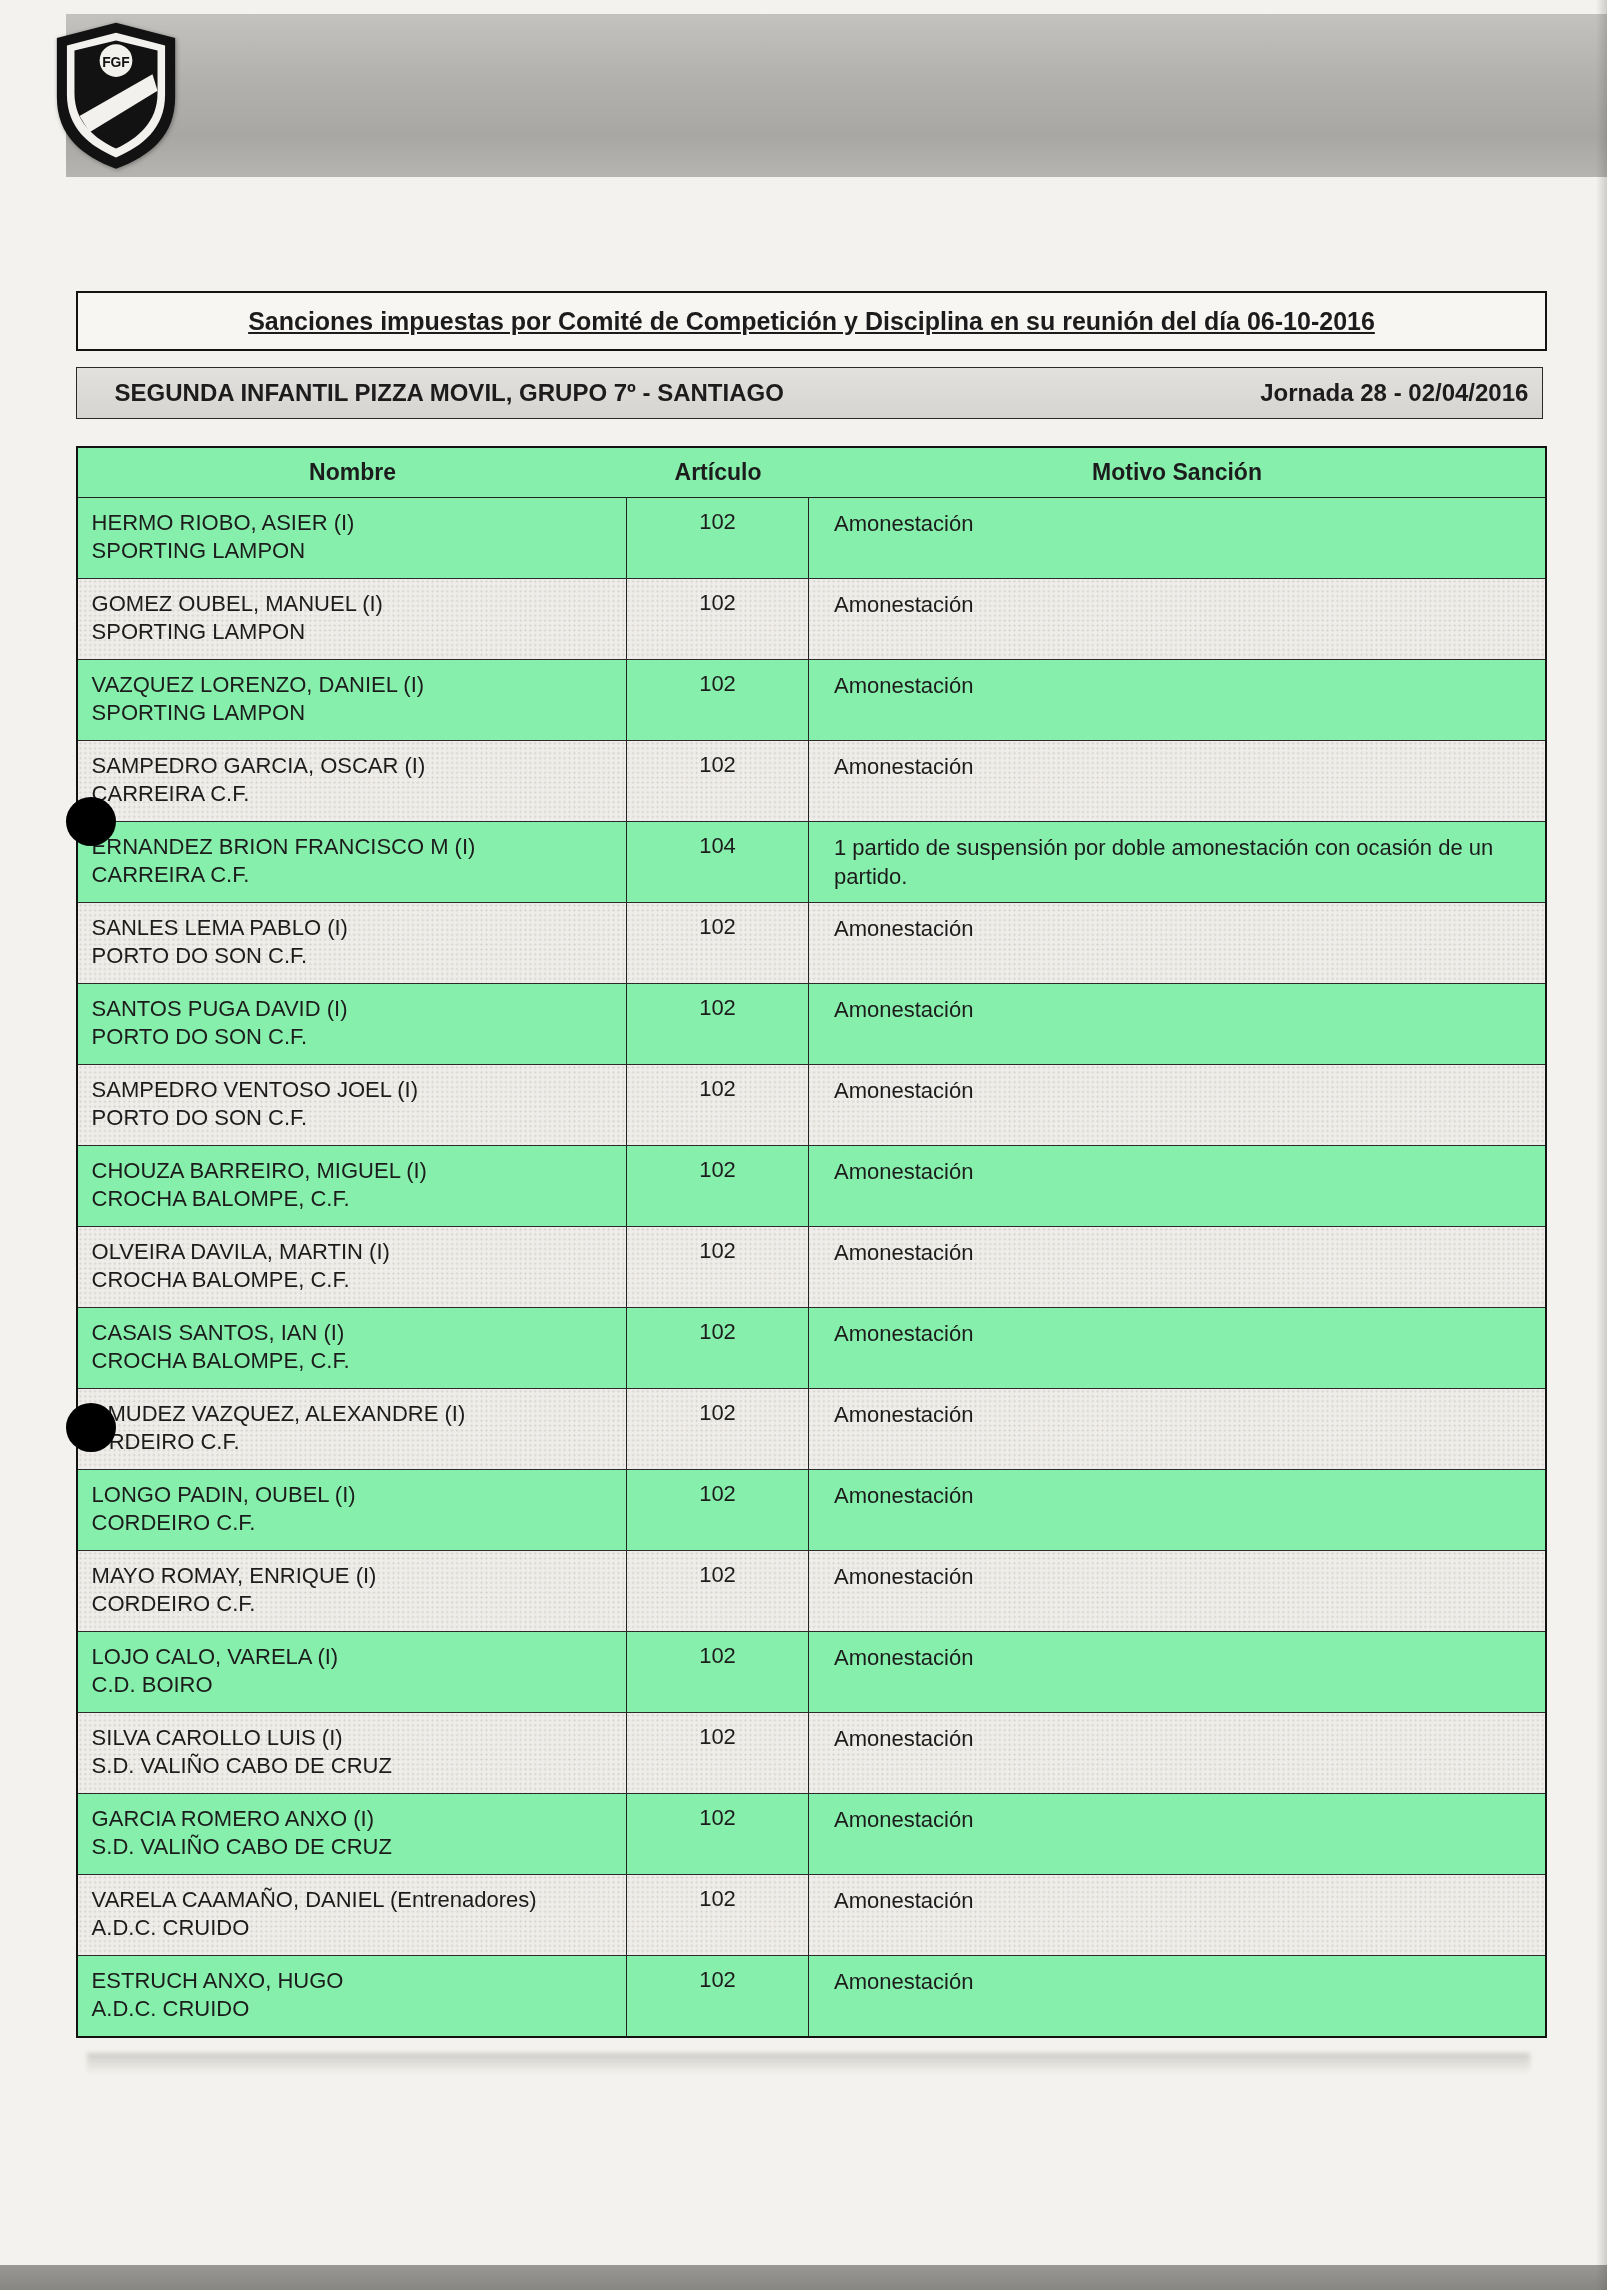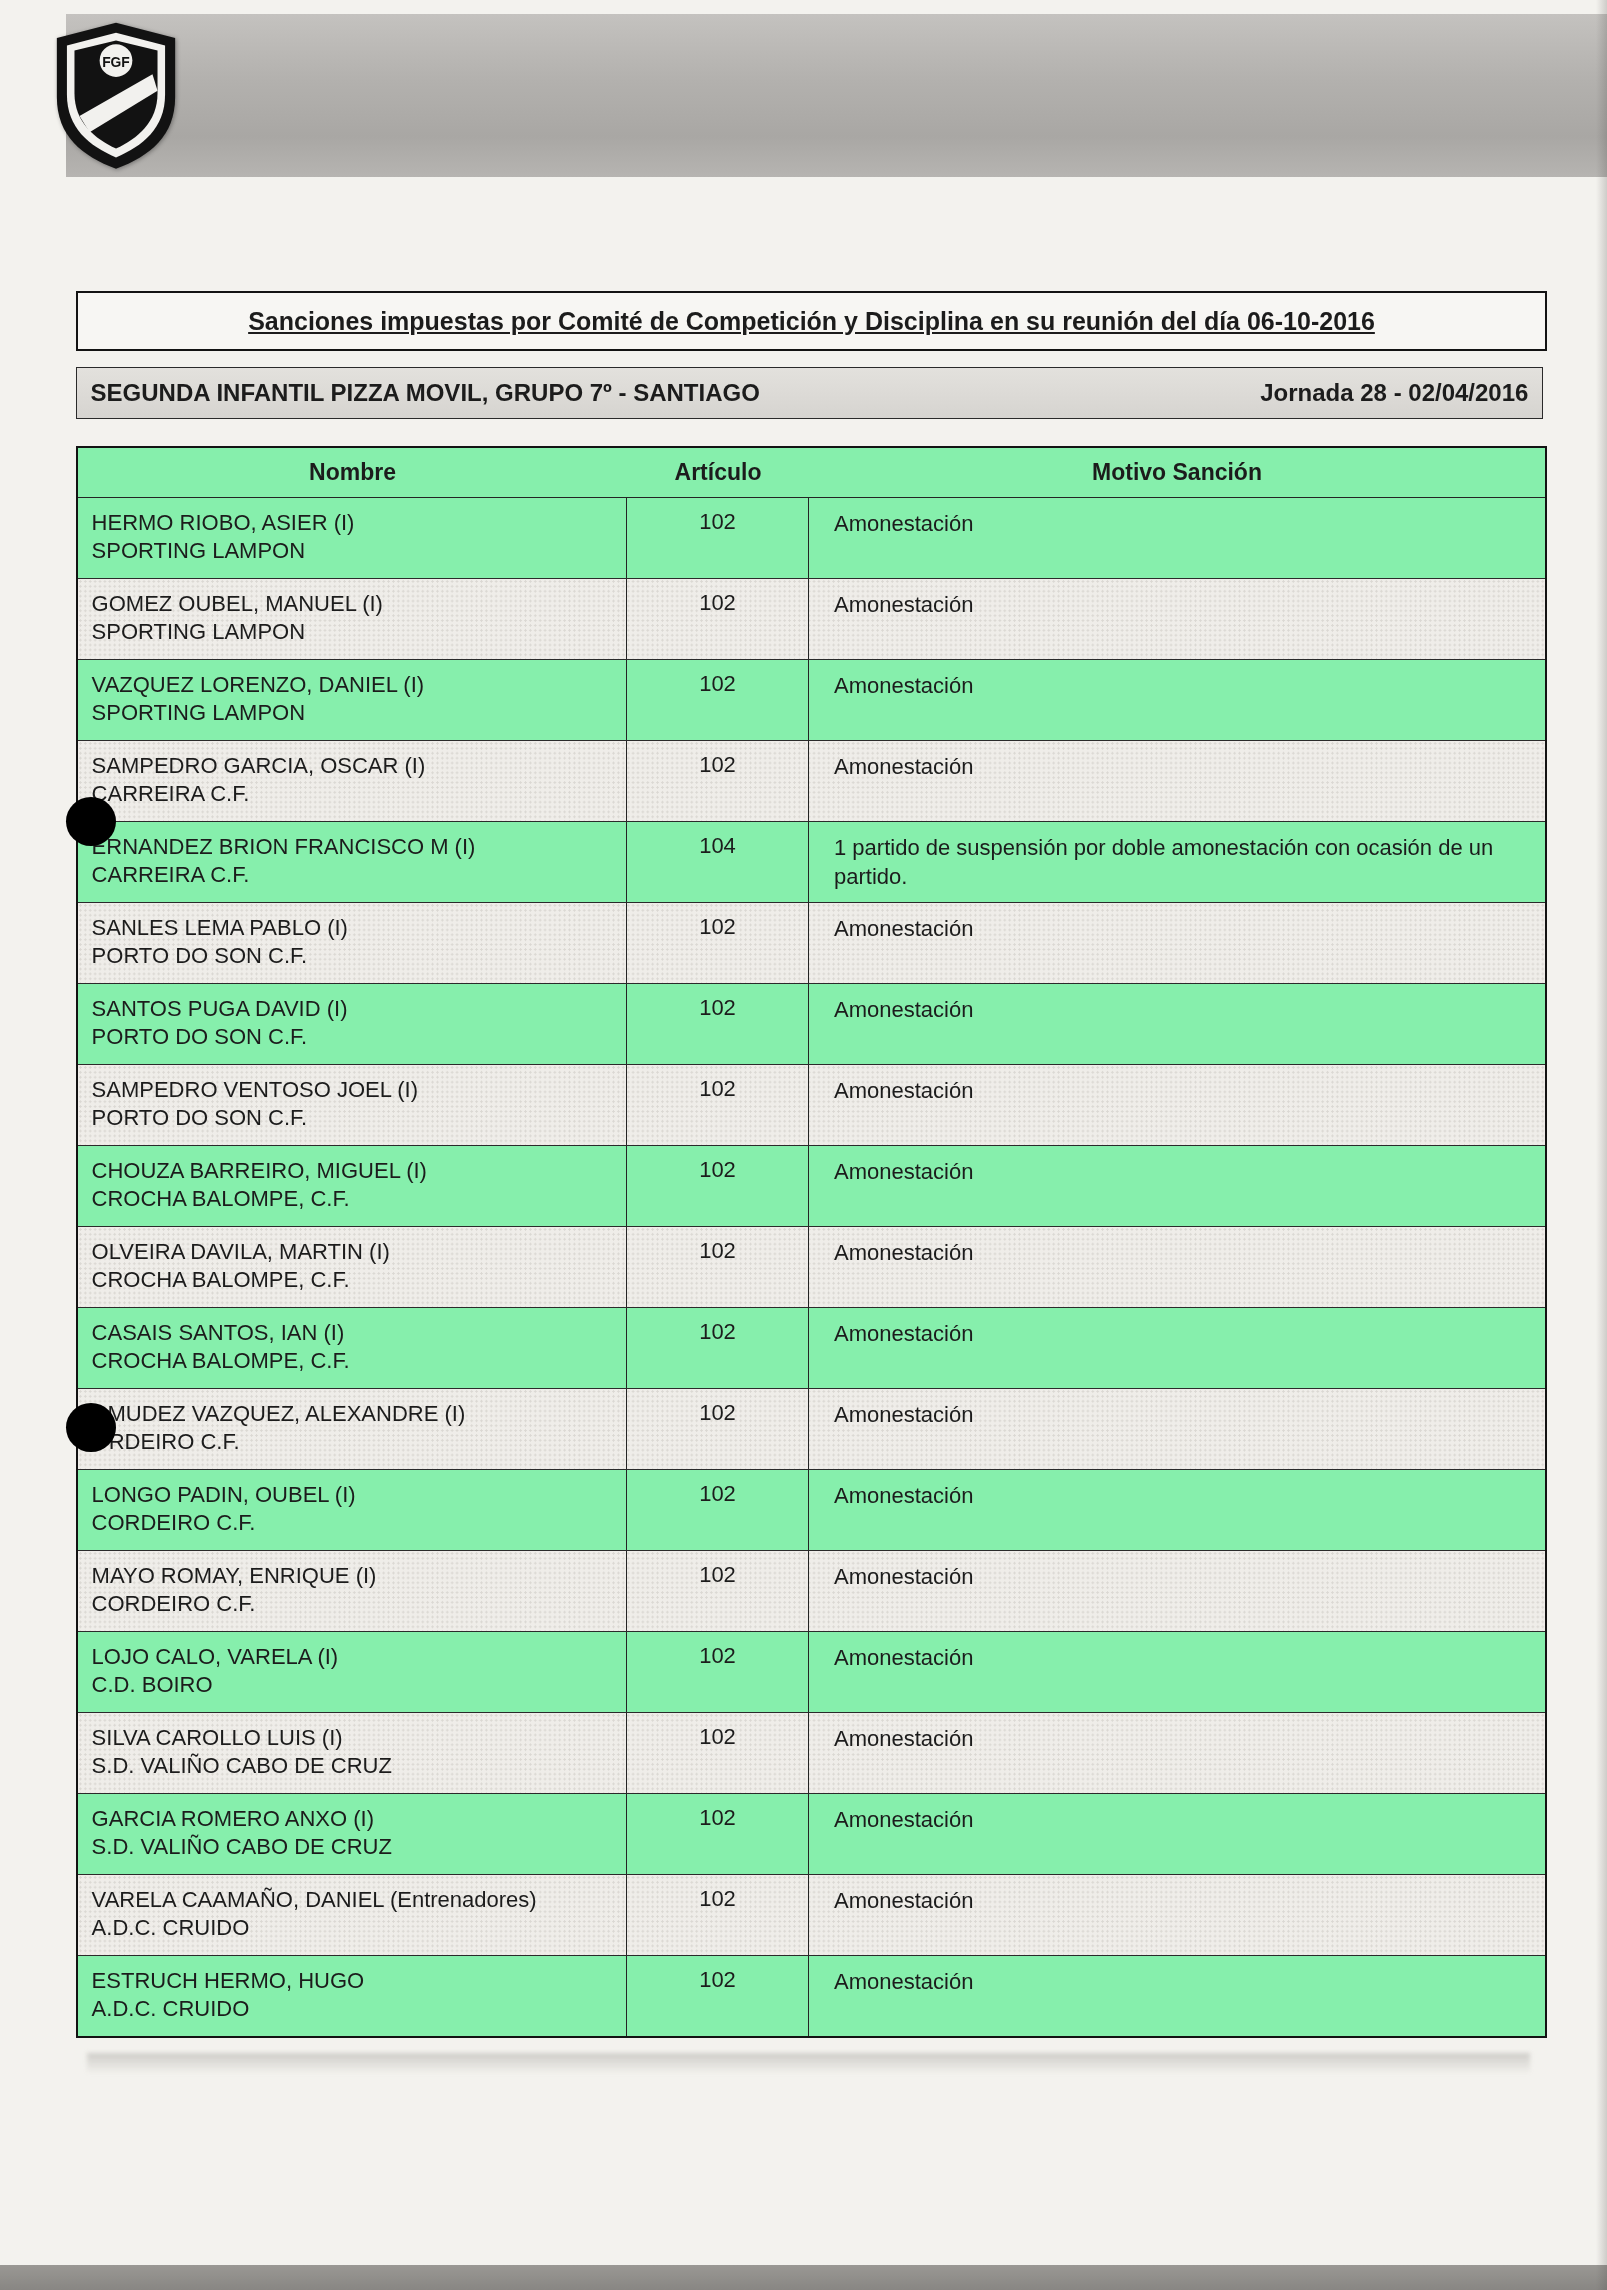--- a/index.html
+++ b/index.html
@@ -41,21 +41,21 @@
     font-size:25px;font-weight:bold;text-decoration:underline;
   }
   
   .competition-bar{
     position:absolute;top:367px;left:76px;width:1467px;height:52px;
     border:1.9px solid #2a2a2a;
     background:linear-gradient(180deg,#e3e1dd,#d6d4d0);
     display:flex;align-items:center;justify-content:space-between;
     box-sizing:border-box;padding:0 13.6px;
   }
-  .competition-bar span{font-size:24px;font-weight:bold;}
+  .competition-bar span{font-size:24px;font-weight:bold;margin-left:24px;}
   
   .sanctions-table{
     position:absolute;top:446px;left:76px;width:1467px;
     border:2.9px solid #131313;background:#86efac;
   }
   .thead{
     display:grid;grid-template-columns:549px 182px 1fr;
     height:49px;align-items:center;
     border-bottom:1.9px solid #242424;
     font-weight:bold;font-size:23px;
@@ -309,21 +309,21 @@
       <div class="player">VARELA CAAMAÑO, DANIEL (Entrenadores)</div>
       <div class="team">A.D.C. CRUIDO</div>
     </div>
     <div class="cell col-article">102</div>
     <div class="cell col-motive">Amonestación</div>
   </div>
 
   <div class="trow">
     <div class="cell col-name">
 
-      <div class="player">ESTRUCH HERMO, HUGO</div>
+      <div class="player">ESTRUCH ANXO, HUGO</div>
       <div class="team">A.D.C. CRUIDO</div>
     </div>
     <div class="cell col-article">102</div>
     <div class="cell col-motive">Amonestación</div>
   </div>
 </div>
   </div>
 
   <div class="table-shadow" id="table-shadow" style="top: 2053px;"></div>
   <div class="bottom-band"></div>

